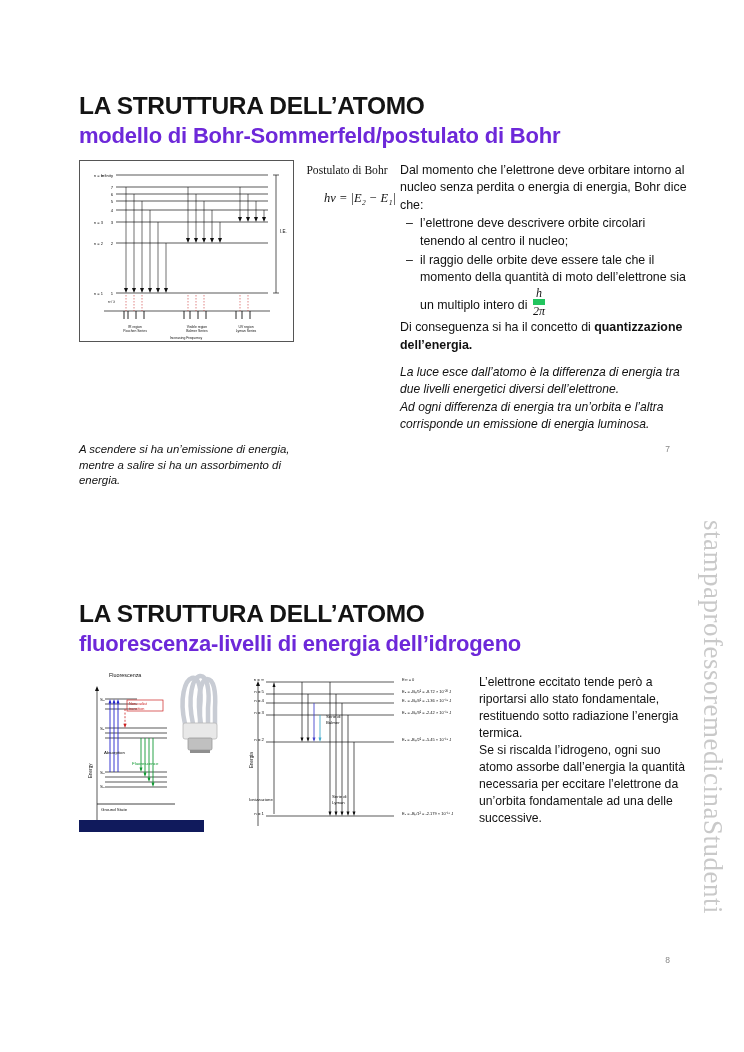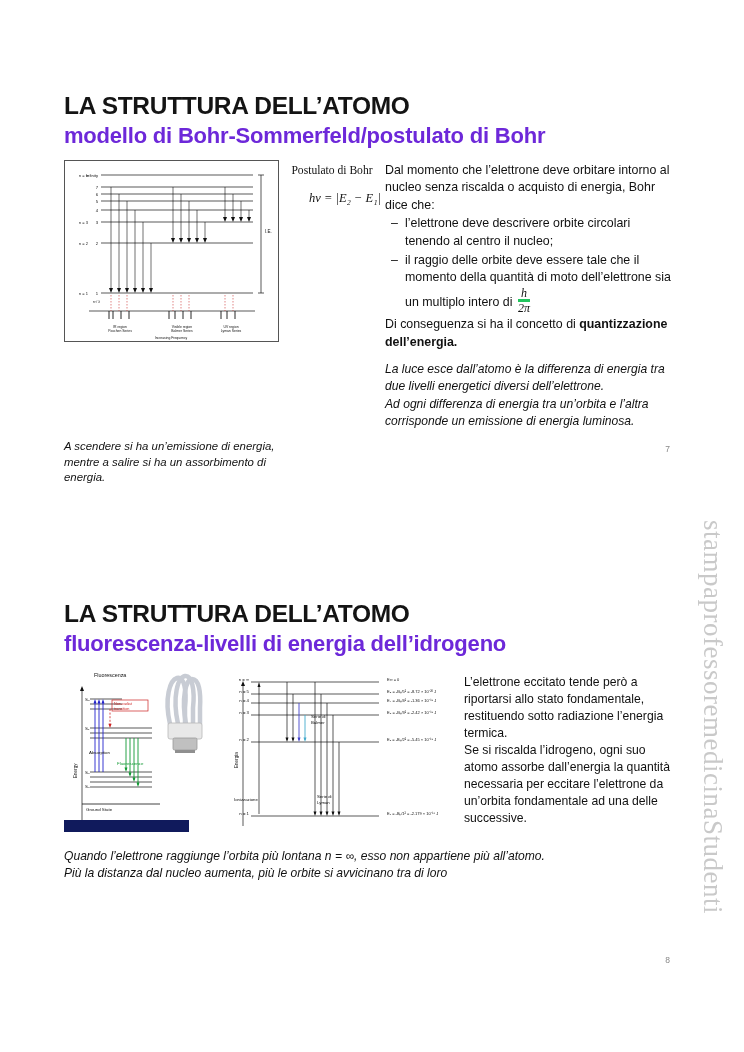--- a/index.html
+++ b/index.html
@@ -34,21 +34,21 @@
     letter-spacing: 0.5px;
     writing-mode: vertical-rl;
     white-space: nowrap;
     user-select: none;
     z-index: 5;
   }
 
   
   .slide {
     position: absolute;
-    left: 64px;
+    left: 79px;
     width: 610px;
   }
   #slide-1 { top: 92px; }
   #slide-2 { top: 600px; }
 
   .slide-title {
     font-size: 24.5px;
     font-weight: bold;
     letter-spacing: -0.3px;
     color: #141414;
@@ -142,21 +142,21 @@
     display: inline-block;
     vertical-align: -0.55em;
     text-align: center;
     font-family: "Liberation Serif", serif;
     font-style: italic;
     font-size: 12px;
     line-height: 1.05;
     margin: 0 2px;
   }
   .frac .num { display: block; }
-  .frac .den { display: block; border-top: 3px solid #22c55e; font-style: italic; }
+  .frac .den { display: block; border-top: 6px solid #22c55e; font-style: italic; }
   .italic-note {
     font-style: italic;
     font-size: 12.1px;
     line-height: 1.42;
     margin-top: 10px;
     color: #111;
   }
   .italic-note p { margin: 0; }
   b { font-weight: bold; }
 
@@ -341,21 +341,21 @@
           <text x="28" y="142" font-family="Liberation Sans, sans-serif" font-size="3.6" fill="#111">n²/ λ</text>
         </svg>
       </div>
 
       <div class="postulate">
         <div class="postulate-title">Postulato di Bohr</div>
         <div class="postulate-formula">hν = |E₂ − E₁|</div>
       </div>
 
       <div class="rtext">
-        <p>Dal momento che l’elettrone deve orbitare intorno al nucleo senza riscalda o acquisto di energia, Bohr dice che:</p>
+        <p>Dal momento che l’elettrone deve orbitare intorno al nucleo senza perdita o energia di energia, Bohr dice che:</p>
         <ul>
           <li>l’elettrone deve descrivere orbite circolari tenendo al centro il nucleo;</li>
           <li>
             <span>il raggio delle orbite deve essere tale che il momento della quantità di moto dell’elettrone sia un multiplo intero di</span>
             <span class="frac">
               <span class="num">h</span>
               <span class="den">2π</span>
             </span>
           </li>
         </ul>
@@ -535,21 +535,17 @@
           <text x="5" y="133" font-family="Liberation Sans, sans-serif" font-size="4.3" fill="#111">Ionizzazione</text>
         </svg>
       </div>
 
       <div class="rtext2">
         <p>L’elettrone eccitato tende però a riportarsi allo stato fondamentale, restituendo sotto radiazione l’energia termica.</p>
         <p>Se si riscalda l’idrogeno, ogni suo atomo assorbe dall’energia la quantità necessaria per eccitare l’elettrone da un’orbita fondamentale ad una delle successive.</p>
       </div>
     </div>
 
-    <div class="caption2">
-      <p>Quando l’elettrone raggiunge l’orbita più lontana n = ∞, esso non appartiene più all’atomo.</p>
-      <p>Più la distanza dal nucleo aumenta, più le orbite si avvicinano tra di loro</p>
-    </div>
   </div>
 
   <div class="page-number" id="pn-2">8</div>
 
 </div>
 
 </body></html>

